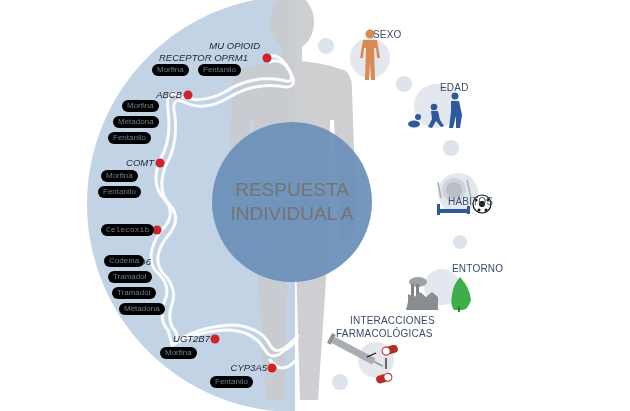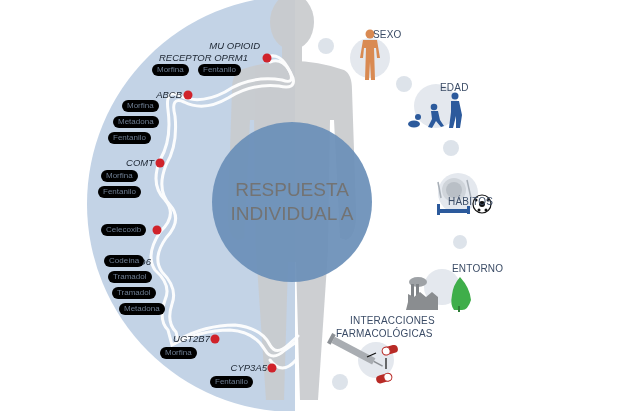--- a/index.html
+++ b/index.html
@@ -130,21 +130,21 @@
   <div class="gene" style="left:140px; top:89px; width:42px;">ABCB</div>
   <div class="drug" style="left:122px; top:100px;">Morfina</div>
   <div class="drug" style="left:113px; top:116px;">Metadona</div>
   <div class="drug" style="left:108px; top:132px;">Fentanilo</div>
 
   <div class="gene" style="left:110px; top:157px; width:44px;">COMT</div>
   <div class="drug" style="left:101px; top:170px;">Morfina</div>
   <div class="drug" style="left:98px; top:186px;">Fentanilo</div>
 
   <div class="gene" style="left:100px; top:224px; width:51px;margin-top:32px;">CYP2D6</div>
-  <div class="drug" style="left:101px; top:224px;">Celecoxib</div>
+  <div class="drug" style="left:101px; top:224px;font-family:Liberation Mono, monospace;">Celecoxib</div>
   <div class="drug" style="left:104px; top:255px;">Codeína</div>
   <div class="drug" style="left:108px; top:271px;">Tramadol</div>
   <div class="drug" style="left:112px; top:287px;">Tramadol</div>
   <div class="drug" style="left:119px; top:303px;">Metadona</div>
 
   <div class="gene" style="left:160px; top:333px; width:50px;">UGT2B7</div>
   <div class="drug" style="left:160px; top:347px;">Morfina</div>
 
   <div class="gene" style="left:218px; top:362px; width:49px;">CYP3A5</div>
   <div class="drug" style="left:210px; top:376px;">Fentanilo</div>

